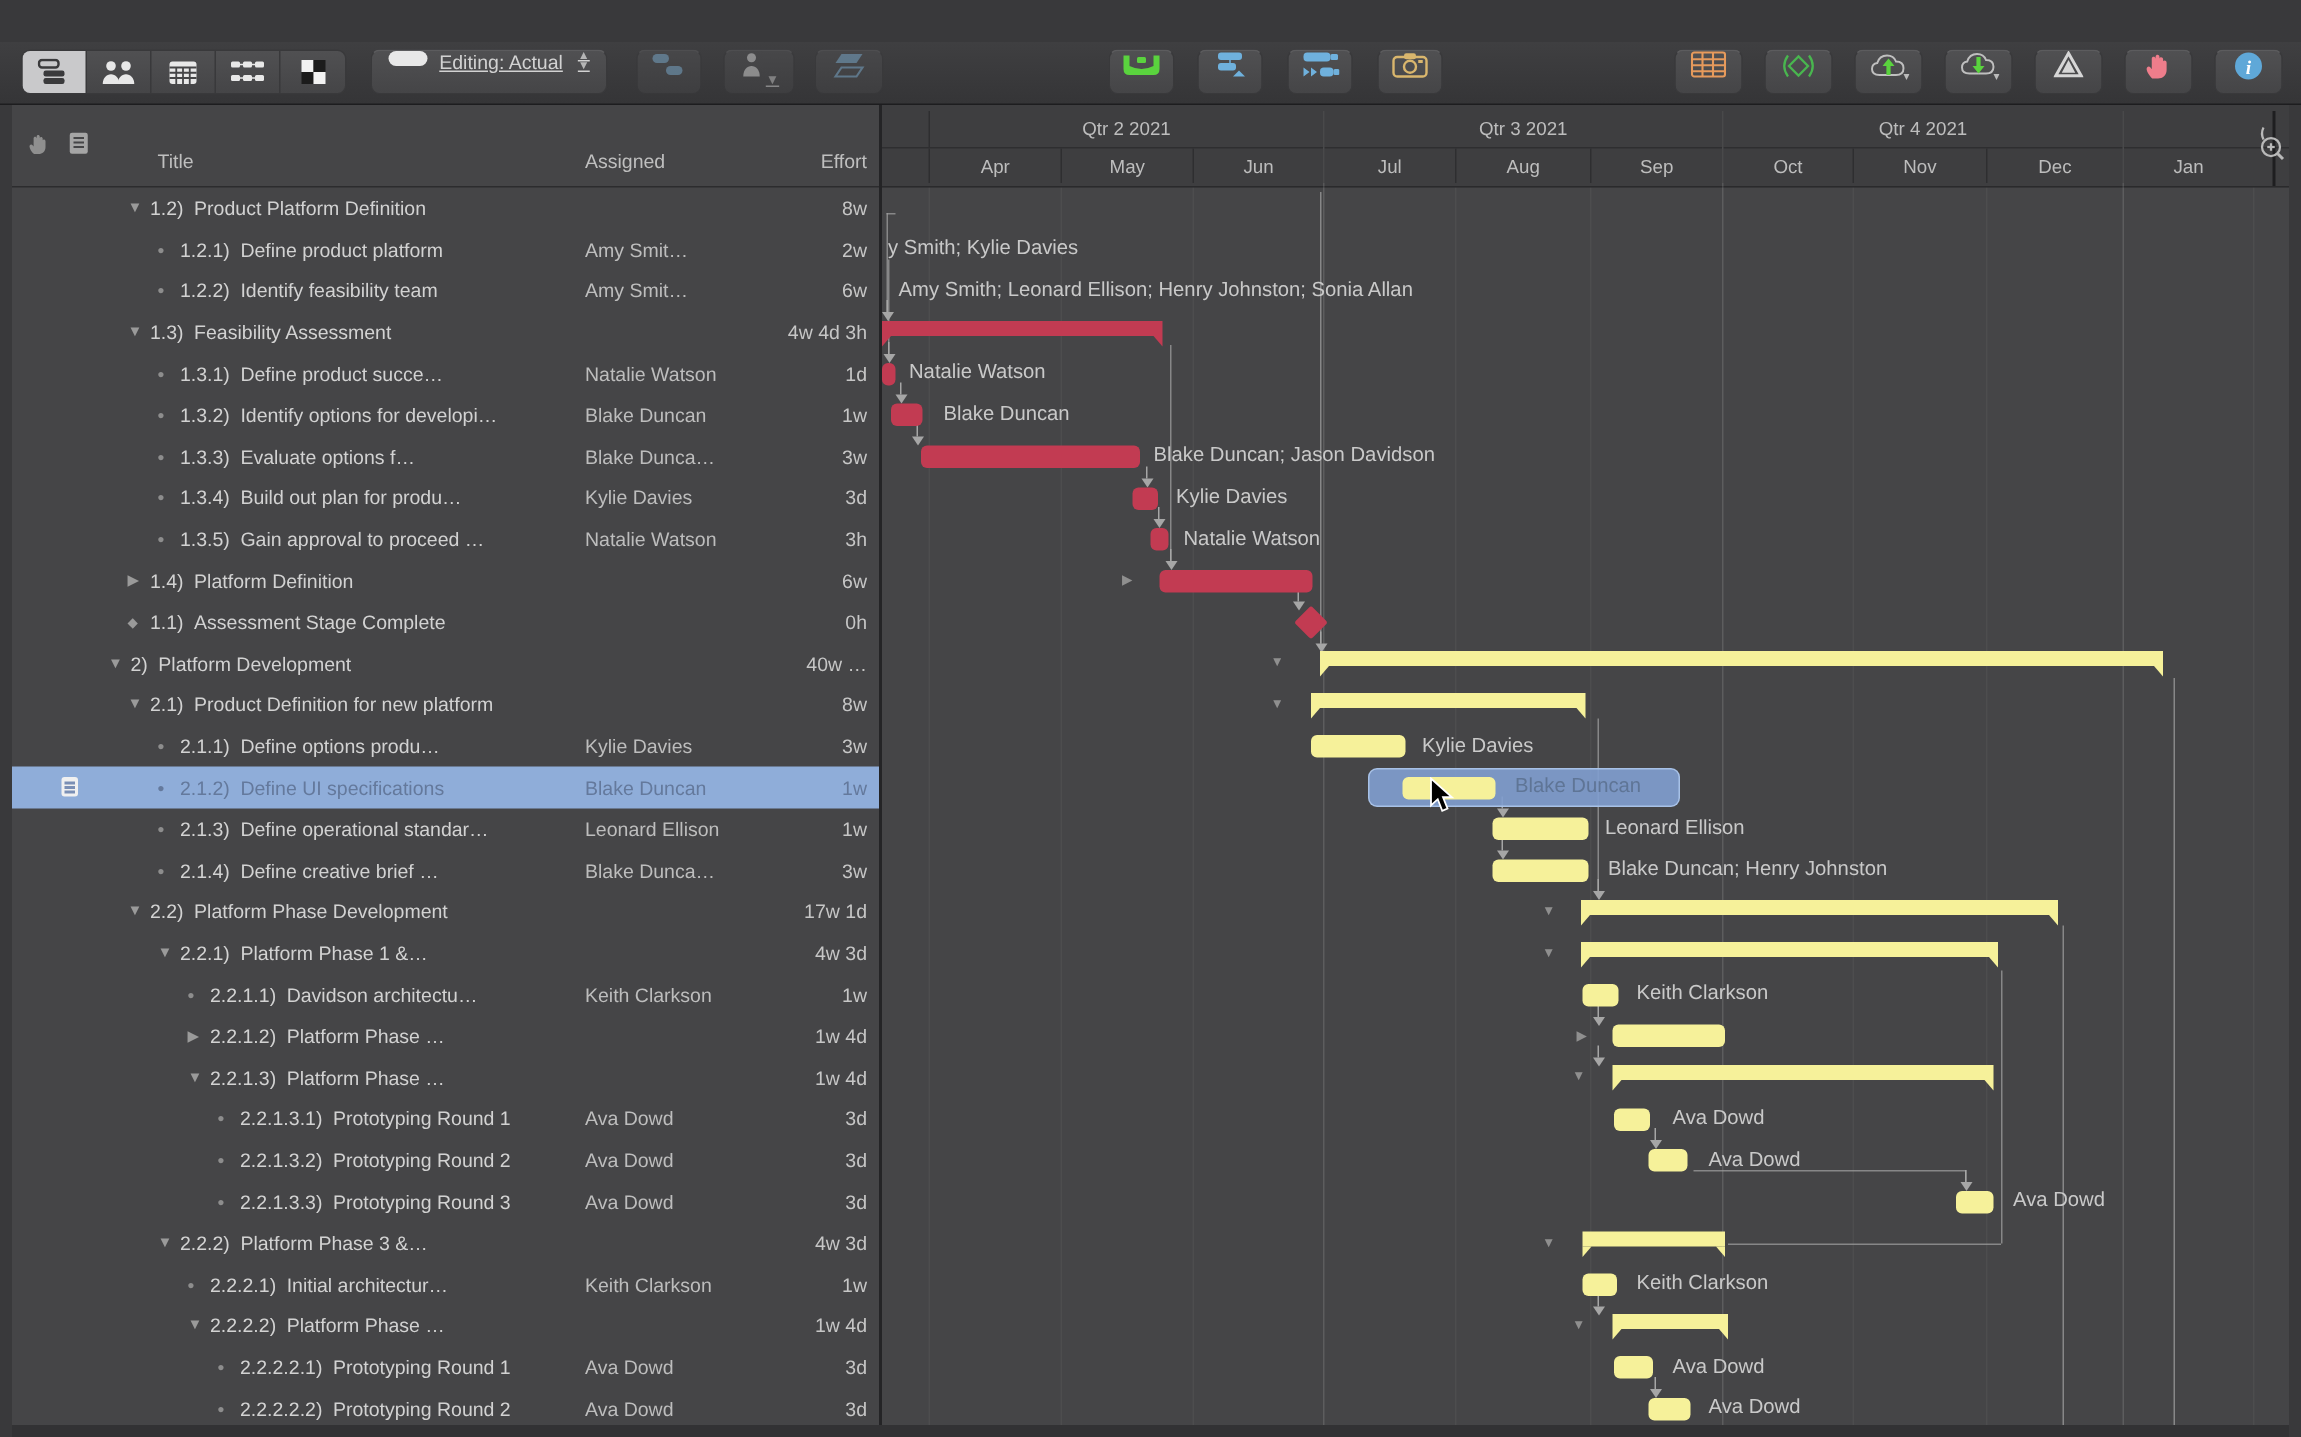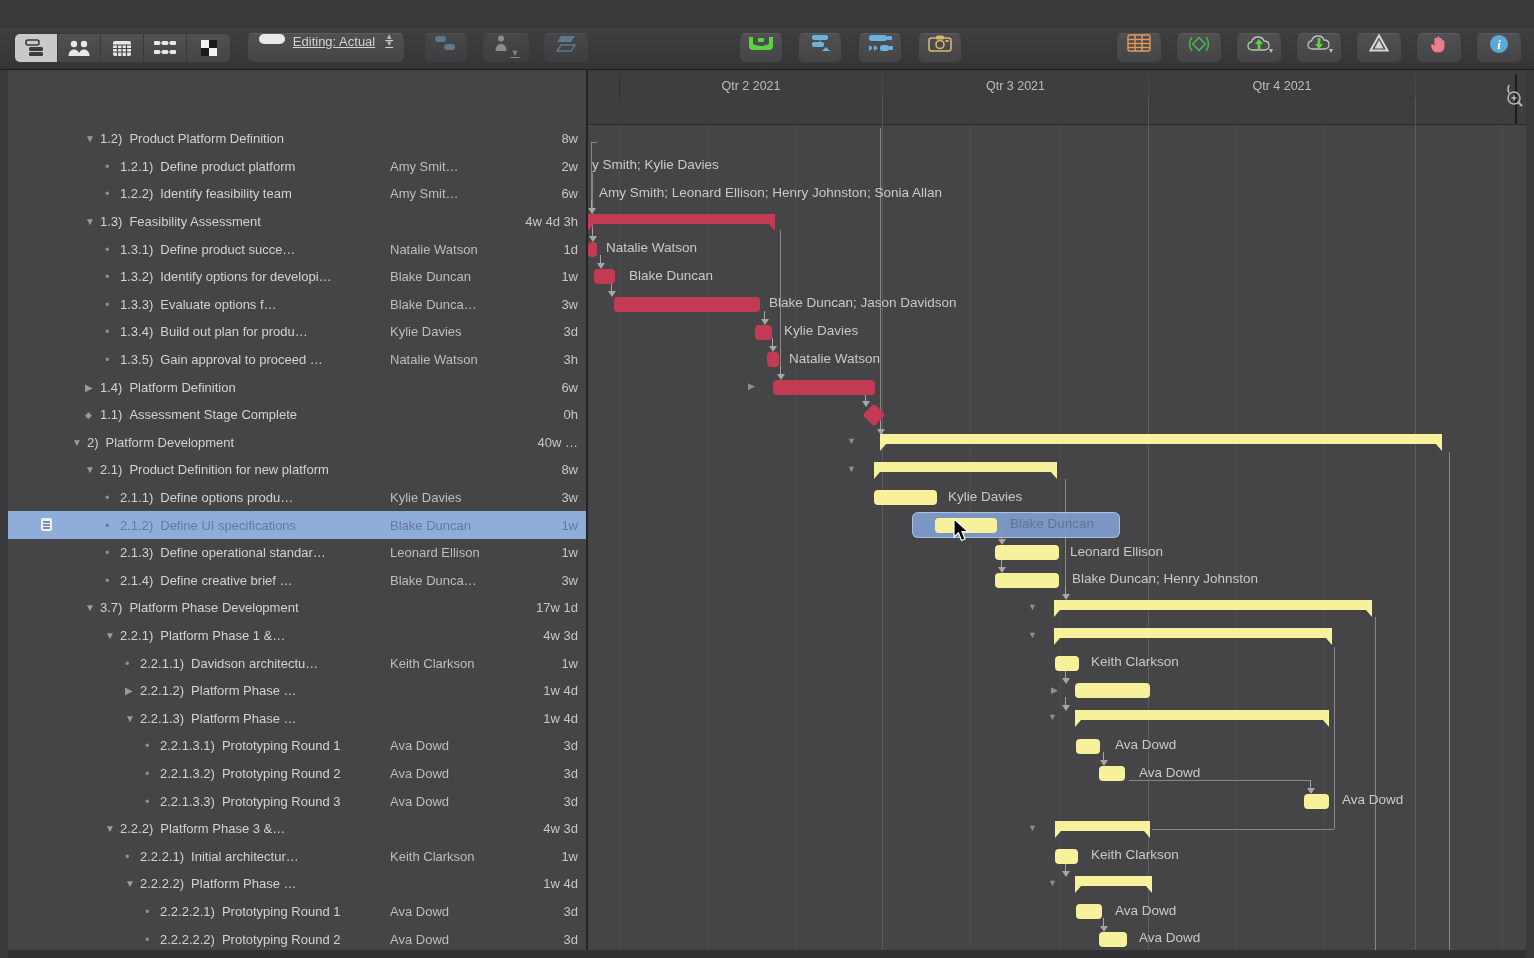--- a/index.html
+++ b/index.html
@@ -270,20 +270,38 @@
       <svg class="ic" width="20" height="20" viewBox="0 0 20 20">
           <circle cx="10" cy="10" r="9" fill="#5fa8d8"></circle>
           <text x="10" y="15" text-anchor="middle" fill="#fff" font-size="13" font-family="Liberation Serif, serif" font-weight="bold" font-style="italic">i</text>
         </svg>
     </div>
   </div>
 
   <div class="main">
 
     <div class="tasktable">
+      <div class="thead">
+        <div class="thead-icons">
+          <svg width="16" height="16" viewBox="0 0 24 24">
+              <path fill="#8f8f8f" d="M7 22c-2.2-2-4.5-5.4-4.5-7.6 0-2 2-2.6 3.1-1.2l1 1.3V6.2c0-2.1 2.9-2.1 3.1 0V4.4c.3-1.9 3-1.7 3.1.3V6c.4-1.5 2.9-1.2 2.9.7v1.5c.5-1.2 2.8-.8 2.8 1.1v5.9c0 4.2-3.1 6.8-6.9 6.8z"></path>
+            </svg>
+          <svg width="13" height="15" viewBox="0 0 13 15">
+              <rect x="0.5" y="0.5" width="12" height="14" rx="1.5" fill="#a5a5a5"></rect>
+              <g stroke="#454547" stroke-width="1.4">
+                <line x1="3" y1="4" x2="10" y2="4"></line>
+                <line x1="3" y1="7" x2="10" y2="7"></line>
+                <line x1="3" y1="10" x2="10" y2="10"></line>
+              </g>
+            </svg>
+        </div>
+        <span class="col-title">Title</span>
+        <span class="col-assigned">Assigned</span>
+        <span class="col-effort">Effort</span>
+      </div>
       <div class="trows">
           <div class="trow" style="padding-left: 77px;">
             <span class="marker open" style="font-size: 10px;">▼</span>
             <span class="num">1.2)</span>
             <span class="ttl">Product Platform Definition</span>
             <span class="assigned"></span>
             <span class="effort">8w</span>
           </div>
           <div class="trow" style="padding-left: 97px;">
             <span class="marker leaf" style="font-size: 13px;">•</span>
@@ -393,21 +411,21 @@
           </div>
           <div class="trow" style="padding-left: 97px;">
             <span class="marker leaf" style="font-size: 13px;">•</span>
             <span class="num">2.1.4)</span>
             <span class="ttl">Define creative brief …</span>
             <span class="assigned">Blake Dunca…</span>
             <span class="effort">3w</span>
           </div>
           <div class="trow" style="padding-left: 77px;">
             <span class="marker open" style="font-size: 10px;">▼</span>
-            <span class="num">3.7)</span>
+            <span class="num">2.2)</span>
             <span class="ttl">Platform Phase Development</span>
             <span class="assigned"></span>
             <span class="effort">17w 1d</span>
           </div>
           <div class="trow" style="padding-left: 97px;">
             <span class="marker open" style="font-size: 10px;">▼</span>
             <span class="num">2.2.1)</span>
             <span class="ttl">Platform Phase 1 &amp;…</span>
             <span class="assigned"></span>
             <span class="effort">4w 3d</span>
@@ -492,20 +510,32 @@
         </div>
     </div>
 
     <div class="gantt">
       <div class="ghead">
         <div class="qband">
             <div class="qcell" style="left: 31px; width: 263px;">Qtr 2 2021</div>
             <div class="qcell" style="left: 294px; width: 266px;">Qtr 3 2021</div>
             <div class="qcell" style="left: 560px; width: 267px;">Qtr 4 2021</div>
             <div class="qcell" style="left: 827px; width: 100px;"></div>
+          </div>
+        <div class="mband">
+            <div class="mcell" style="left: 31px; width: 88px;">Apr</div>
+            <div class="mcell" style="left: 119px; width: 88px;">May</div>
+            <div class="mcell" style="left: 207px; width: 87px;">Jun</div>
+            <div class="mcell" style="left: 294px; width: 88px;">Jul</div>
+            <div class="mcell" style="left: 382px; width: 90px;">Aug</div>
+            <div class="mcell" style="left: 472px; width: 88px;">Sep</div>
+            <div class="mcell" style="left: 560px; width: 87px;">Oct</div>
+            <div class="mcell" style="left: 647px; width: 89px;">Nov</div>
+            <div class="mcell" style="left: 736px; width: 91px;">Dec</div>
+            <div class="mcell" style="left: 827px; width: 87px;">Jan</div>
           </div>
         <div class="hdr-div" style="left:927px"></div>
         <div class="zoomctl">
           <svg width="22" height="26" viewBox="0 0 22 26">
               <path d="M7 1 Q5 5 7 9" stroke="#b9b9b9" fill="none" stroke-width="1.5"></path>
               <circle cx="12" cy="14" r="6" fill="none" stroke="#b9b9b9" stroke-width="1.5"></circle>
               <line x1="9.5" y1="14" x2="14.5" y2="14" stroke="#b9b9b9" stroke-width="1.5"></line>
               <line x1="12" y1="11.5" x2="12" y2="16.5" stroke="#b9b9b9" stroke-width="1.5"></line>
               <line x1="16.5" y1="18.5" x2="20" y2="22" stroke="#b9b9b9" stroke-width="2"></line>
             </svg>

